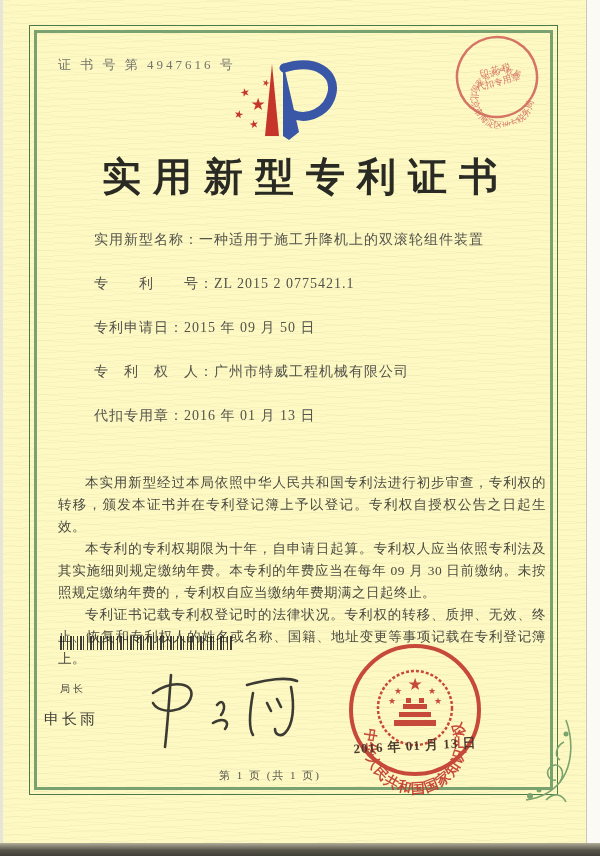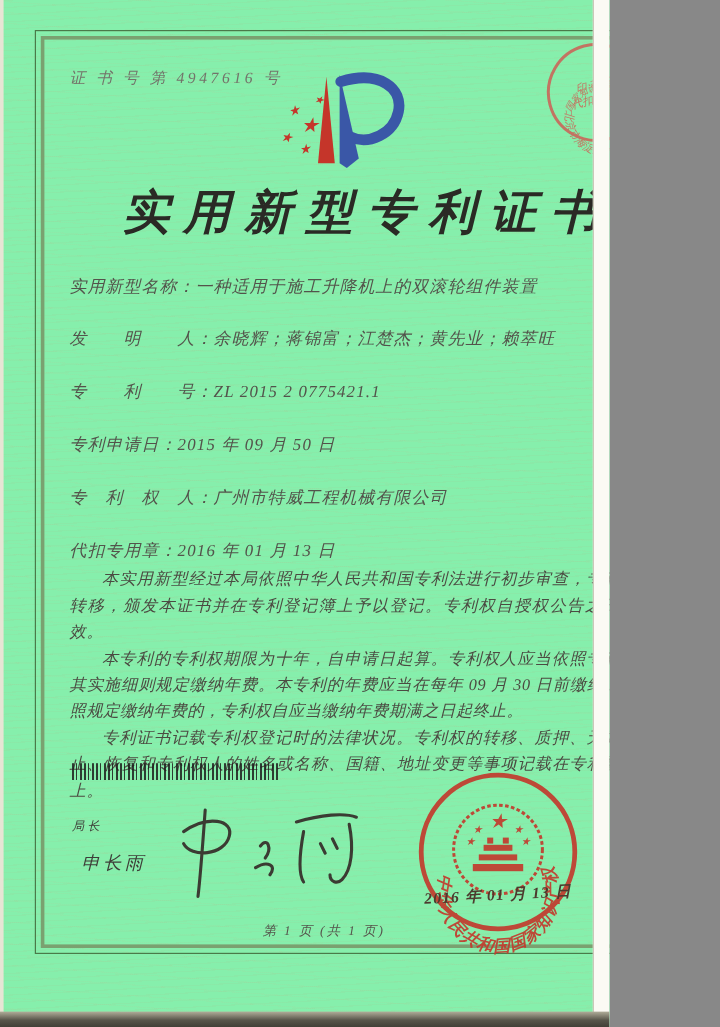--- a/index.html
+++ b/index.html
@@ -1,20 +1,19 @@
 <!DOCTYPE html>
 <html><head>
 <meta charset="utf-8">
 <style>
   html,body{margin:0;padding:0;background:#888;}
   .page{
-    position:relative;width:508px;height:856px;overflow:hidden;
-    background:#86efac;
+    position:relative;width:600px;height:856px;overflow:hidden;
+    background:#fef9c3;
     font-family:"Liberation Serif","DejaVu Serif",serif;
-    font-style:italic;
   }
   .texture{
     position:absolute;inset:0;pointer-events:none;
     background-image:
       repeating-linear-gradient(177deg, rgba(172,182,132,.10) 0 1px, rgba(0,0,0,0) 1px 6px),
       repeating-linear-gradient(184deg, rgba(195,188,142,.09) 0 1px, rgba(0,0,0,0) 1px 9px);
   }
   .frame-outer{
     position:absolute;left:29px;top:25px;width:527px;height:768px;
     border:1px solid #4a7a49;
@@ -26,36 +25,36 @@
     position:absolute;left:58px;top:56px;
     font-size:13px;color:#73736a;letter-spacing:3px;
   }
   .logo{position:absolute;left:222px;top:58px;width:160px;height:90px;}
   .title{
     position:absolute;left:0;top:150px;width:600px;text-align:center;
     font-size:39px;font-weight:700;color:#2a2a25;letter-spacing:12px;text-indent:12px;
   }
   .fields{position:absolute;left:58px;top:230px;width:490px;}
   .field-row{line-height:20px;margin-bottom:24px;font-size:14px;color:#53534b;white-space:nowrap;}
-  .f-label{letter-spacing:1px;}
+  .f-label{letter-spacing:1px;margin-left:36px;}
   .f-value{letter-spacing:1px;}
   .body-text{
     position:absolute;left:58px;top:472px;width:488px;
     font-size:13.5px;line-height:22px;color:#4b4b42;text-align:justify;letter-spacing:.5px;
   }
   .body-text p{margin:0;text-indent:2em;}
   .barcode{
     position:absolute;left:60px;top:636px;width:172px;height:14px;opacity:.85;
     background:repeating-linear-gradient(90deg,
       #1d1d1d 0 2px, rgba(0,0,0,0) 2px 3px,
       #1d1d1d 3px 4px, rgba(0,0,0,0) 4px 7px,
       #1d1d1d 7px 8px, rgba(0,0,0,0) 8px 10px);
   }
   .director-title{position:absolute;left:60px;top:682px;font-size:10px;color:#3e3e38;letter-spacing:3px;}
-  .director-name{position:absolute;left:68px;top:710px;font-size:15px;color:#3e3e38;letter-spacing:3px;}
+  .director-name{position:absolute;left:44px;top:710px;font-size:15px;color:#3e3e38;letter-spacing:3px;}
   .signature{position:absolute;left:125px;top:663px;width:190px;height:95px;}
   .seal{position:absolute;left:330px;top:628px;width:170px;height:170px;opacity:.92;}
   .seal-date{
     position:absolute;left:340px;top:737px;width:150px;text-align:center;
     font-size:13px;font-weight:700;color:#4c3a2e;letter-spacing:1px;transform:rotate(-3deg);
   }
   .stamp{position:absolute;left:447px;top:27px;width:100px;height:100px;transform:rotate(-15deg);opacity:.85;}
   .ornament{position:absolute;left:516px;top:712px;width:60px;height:95px;}
   .footer{
     position:absolute;left:30px;top:768px;width:480px;text-align:center;
@@ -88,23 +87,20 @@
     <text x="17" y="60" font-size="11" fill="#c5352a" text-anchor="middle" transform="rotate(12 17 56)">★</text>
     <text x="32" y="70" font-size="11" fill="#c5352a" text-anchor="middle" transform="rotate(-10 32 66)">★</text>
     <text x="44" y="28" font-size="9" fill="#c5352a" text-anchor="middle" transform="rotate(18 44 25)">★</text>
   </svg>
 
   <div class="title">实用新型专利证书</div>
 
   <div class="fields">
     <div class="field-row">
       <span class="f-label">实用新型名称：</span><span class="f-value">一种适用于施工升降机上的双滚轮组件装置</span>
-    </div>
-    <div class="field-row">
-      <span class="f-label">发　　明　　人：</span><span class="f-value">余晓辉；蒋锦富；江楚杰；黄先业；赖萃旺</span>
     </div>
     <div class="field-row">
       <span class="f-label">专　　利　　号：</span><span class="f-value">ZL 2015 2 0775421.1</span>
     </div>
     <div class="field-row">
       <span class="f-label">专利申请日：</span><span class="f-value">2015 年 09 月 50 日</span>
     </div>
     <div class="field-row">
       <span class="f-label">专　利　权　人：</span><span class="f-value">广州市特威工程机械有限公司</span>
     </div>

